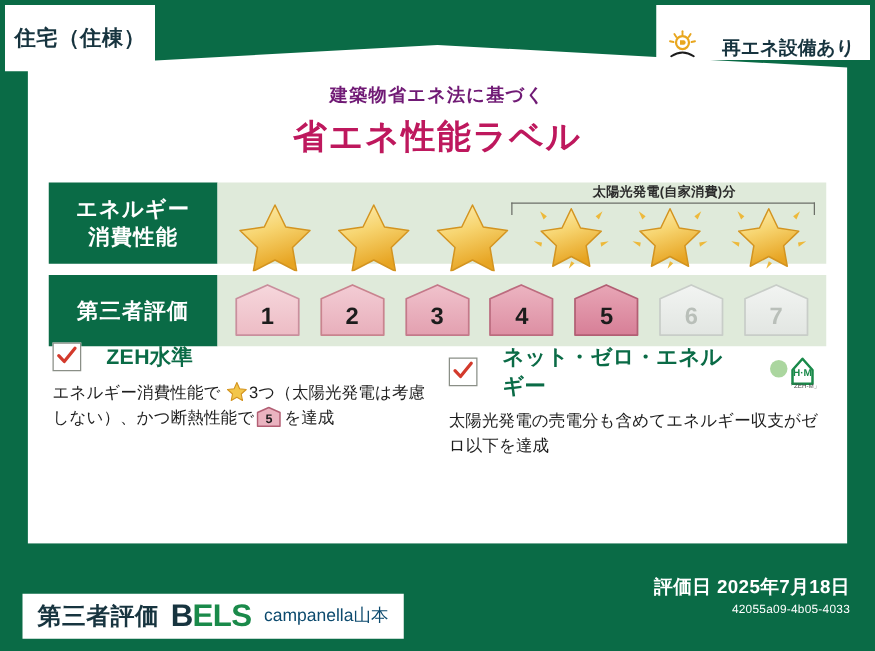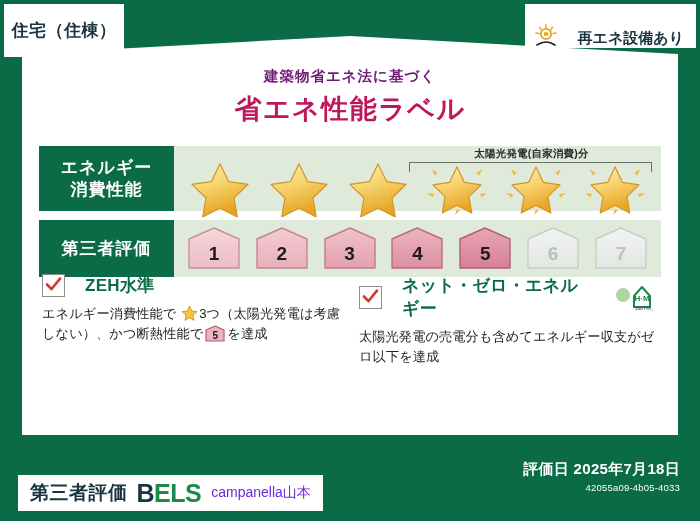--- a/index.html
+++ b/index.html
@@ -133,21 +133,21 @@
   .bels-bar{
     position:absolute; left:18px; bottom:10px;
     height:36px; background:#ffffff;
     display:flex; align-items:center; padding:0 12px;
     z-index:6;
   }
   .bels-third{ font-size:19px; font-weight:bold; color:#17343f; letter-spacing:0.5px; }
   .bels-word{ font-size:25px; font-weight:bold; margin-left:9px; letter-spacing:-0.5px; }
   .bels-word .b{ color:#17343f; }
   .bels-word .els{ color:#1a8a4a; }
-  .bels-name{ font-size:14px; color:#6d28d9; margin-left:10px; }
+  .bels-name{ font-size:14px; color:#0c4a6e; margin-left:10px; }
   .footer-right{
     position:absolute; right:20px; bottom:28px; text-align:right; color:#ffffff;
   }
   .eval-date{ font-size:15px; font-weight:bold; letter-spacing:0.3px; }
   .eval-id{ font-size:9.5px; margin-top:3px; letter-spacing:0.2px; }
 </style>
 </head>
 <body>
 
 <div class="label-root">

